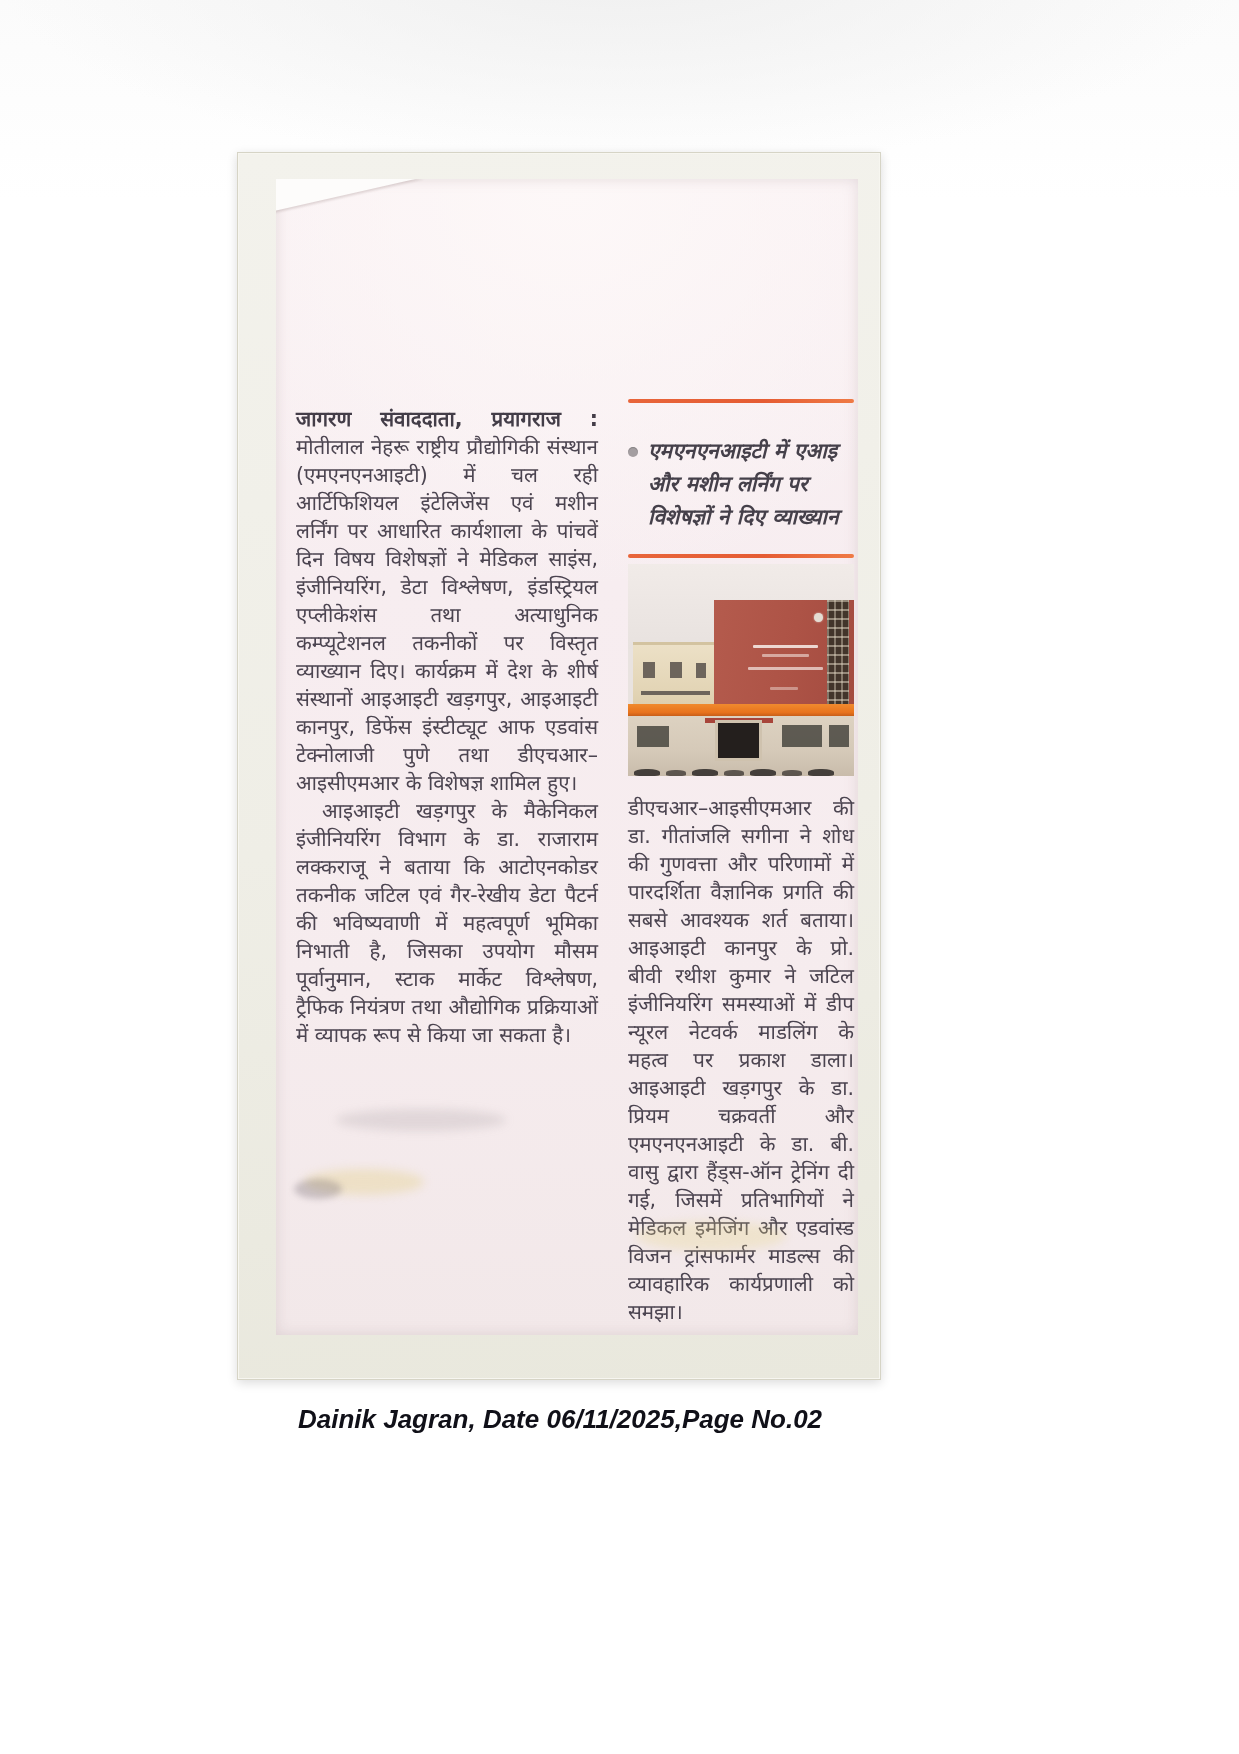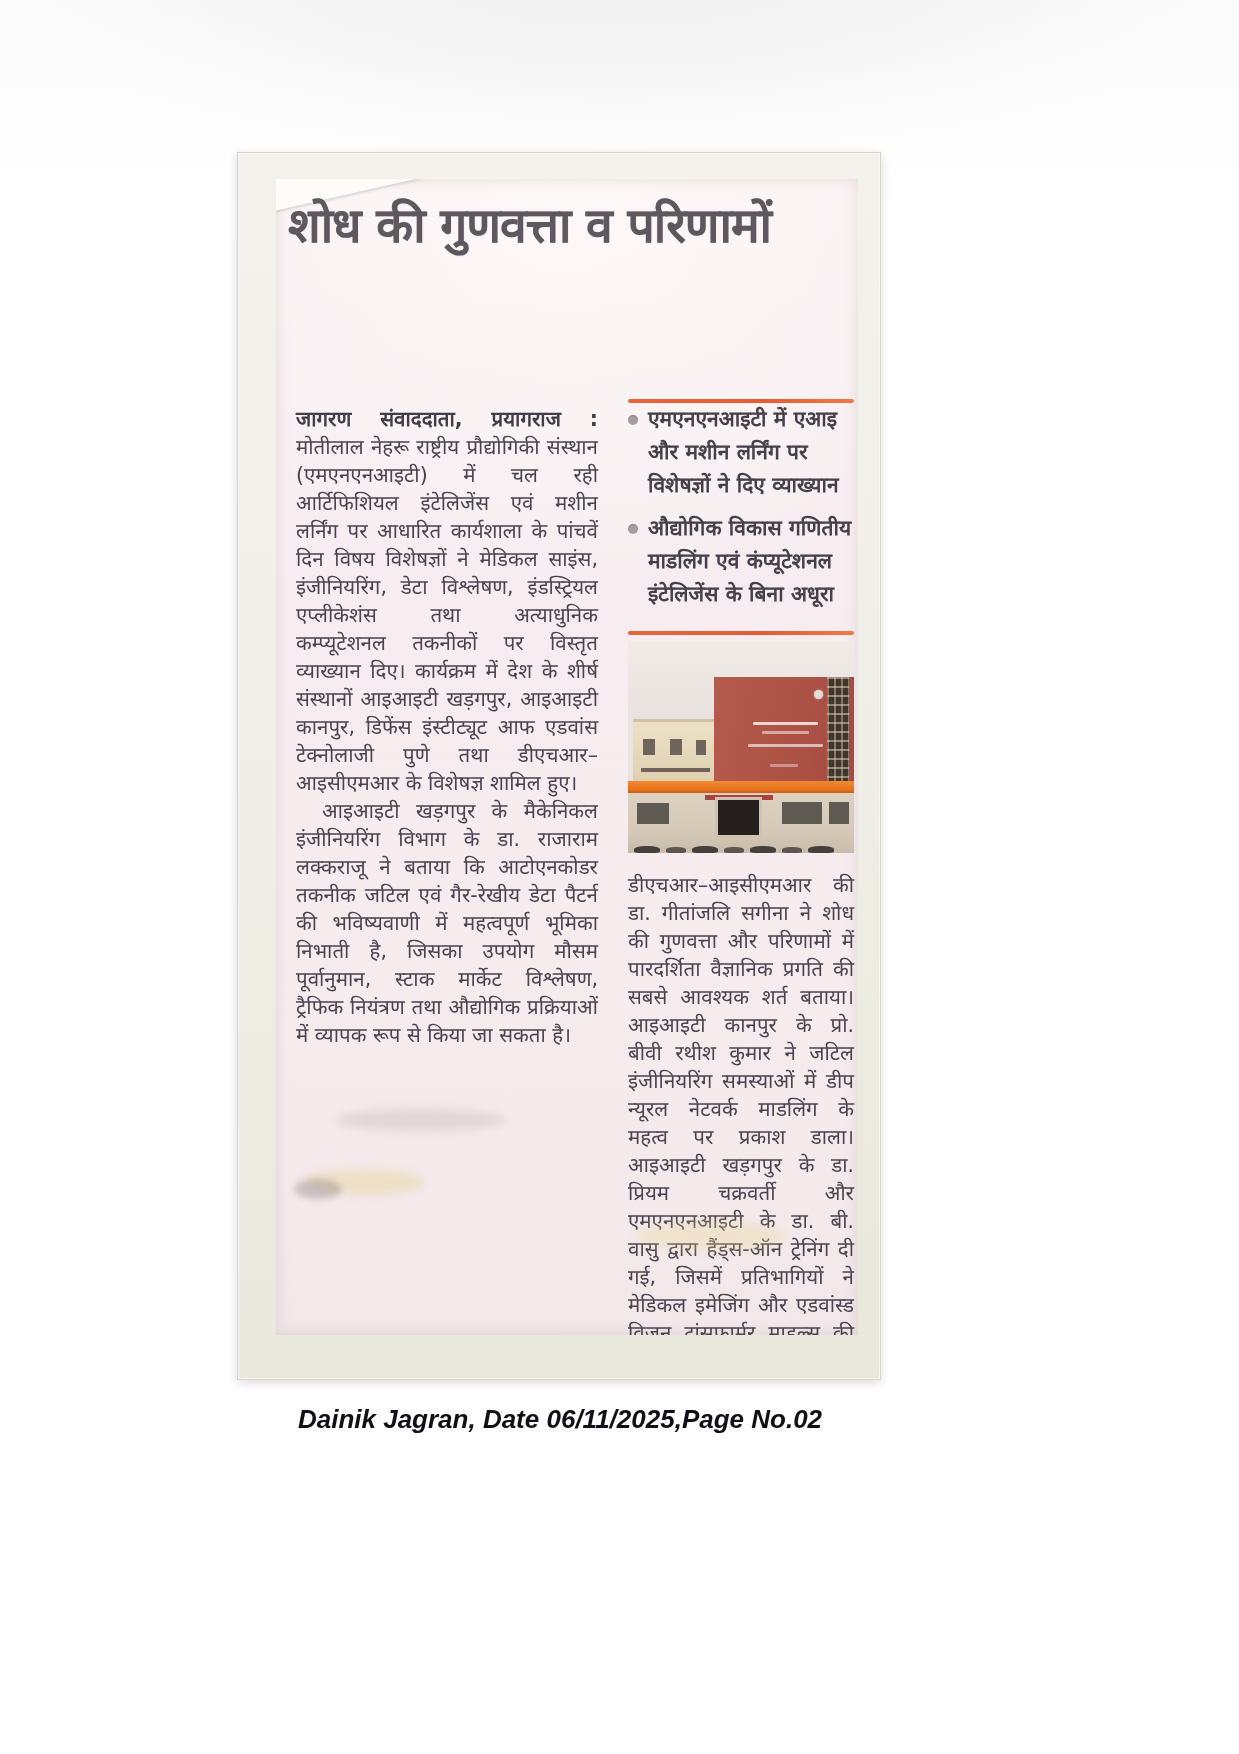--- a/index.html
+++ b/index.html
@@ -59,21 +59,21 @@
   .col-left p + p { text-indent:26px; }
   .dateline { font-weight:700; color:#433d48;margin-top:22px; }
 
   .col-right {
     position:absolute; left:352px; top:220px; width:226px;
   }
   .rule {
     height:4px; background:linear-gradient(90deg,#e8653a,#e55c33 60%,#ef7a45);
     border-radius:2px;
   }
-  .highlights { padding:0 0 10px 0; }
+  .highlights { padding:32px 0 10px 0;font-style:italic; }
   .highlight-item {
     display:flex; gap:10px;
     font-size:21px; font-weight:700; line-height:33px; color:#45404a;
     margin-bottom:10px;
   }
   .dot {
     flex:0 0 auto; width:10px; height:10px; border-radius:50%;
     background:#a49ea1; margin-top:12px;
     box-shadow:inset 0 1px 1px rgba(0,0,0,0.2);
   }
@@ -141,39 +141,34 @@
 </head>
 <body>
 
 <div class="page">
 
   <div class="clipping">
     <div class="paper">
       <div class="fold-corner"></div>
 
       <div class="headline">
-        <div>शोध की गुणवत्ता व परिणामों</div>
       </div>
 
       <div class="col-left">
         <p><span class="dateline">जागरण संवाददाता, प्रयागराज :</span> <span>मोतीलाल नेहरू राष्ट्रीय प्रौद्योगिकी संस्थान (एमएनएनआइटी) में चल रही आर्टिफिशियल इंटेलिजेंस एवं मशीन लर्निंग पर आधारित कार्यशाला के पांचवें दिन विषय विशेषज्ञों ने मेडिकल साइंस, इंजीनियरिंग, डेटा विश्लेषण, इंडस्ट्रियल एप्लीकेशंस तथा अत्याधुनिक कम्प्यूटेशनल तकनीकों पर विस्तृत व्याख्यान दिए। कार्यक्रम में देश के शीर्ष संस्थानों आइआइटी खड़गपुर, आइआइटी कानपुर, डिफेंस इंस्टीट्यूट आफ एडवांस टेक्नोलाजी पुणे तथा डीएचआर–आइसीएमआर के विशेषज्ञ शामिल हुए।</span></p>
         <p>आइआइटी खड़गपुर के मैकेनिकल इंजीनियरिंग विभाग के डा. राजाराम लक्कराजू ने बताया कि आटोएनकोडर तकनीक जटिल एवं गैर-रेखीय डेटा पैटर्न की भविष्यवाणी में महत्वपूर्ण भूमिका निभाती है, जिसका उपयोग मौसम पूर्वानुमान, स्टाक मार्केट विश्लेषण, ट्रैफिक नियंत्रण तथा औद्योगिक प्रक्रियाओं में व्यापक रूप से किया जा सकता है।</p>
       </div>
 
       <div class="col-right">
         <div class="rule"></div>
 
         <div class="highlights">
           <div class="highlight-item">
             <span class="dot"></span>
             <span>एमएनएनआइटी में एआइ और मशीन लर्निंग पर विशेषज्ञों ने दिए व्याख्यान</span>
-          </div>
-          <div class="highlight-item">
-            <span class="dot"></span>
-            <span>औद्योगिक विकास गणितीय माडलिंग एवं कंप्यूटेशनल इंटेलिजेंस के बिना अधूरा</span>
           </div>
         </div>
 
         <div class="rule"></div>
 
         <div class="photo" aria-label="MNNIT campus building with institute name board and parked two-wheelers">
           <div class="ph-sky"></div>
 
           <div class="ph-left-bldg">
             <span class="w" style="left:12%; top:22%; width:14%; height:22%;"></span>

